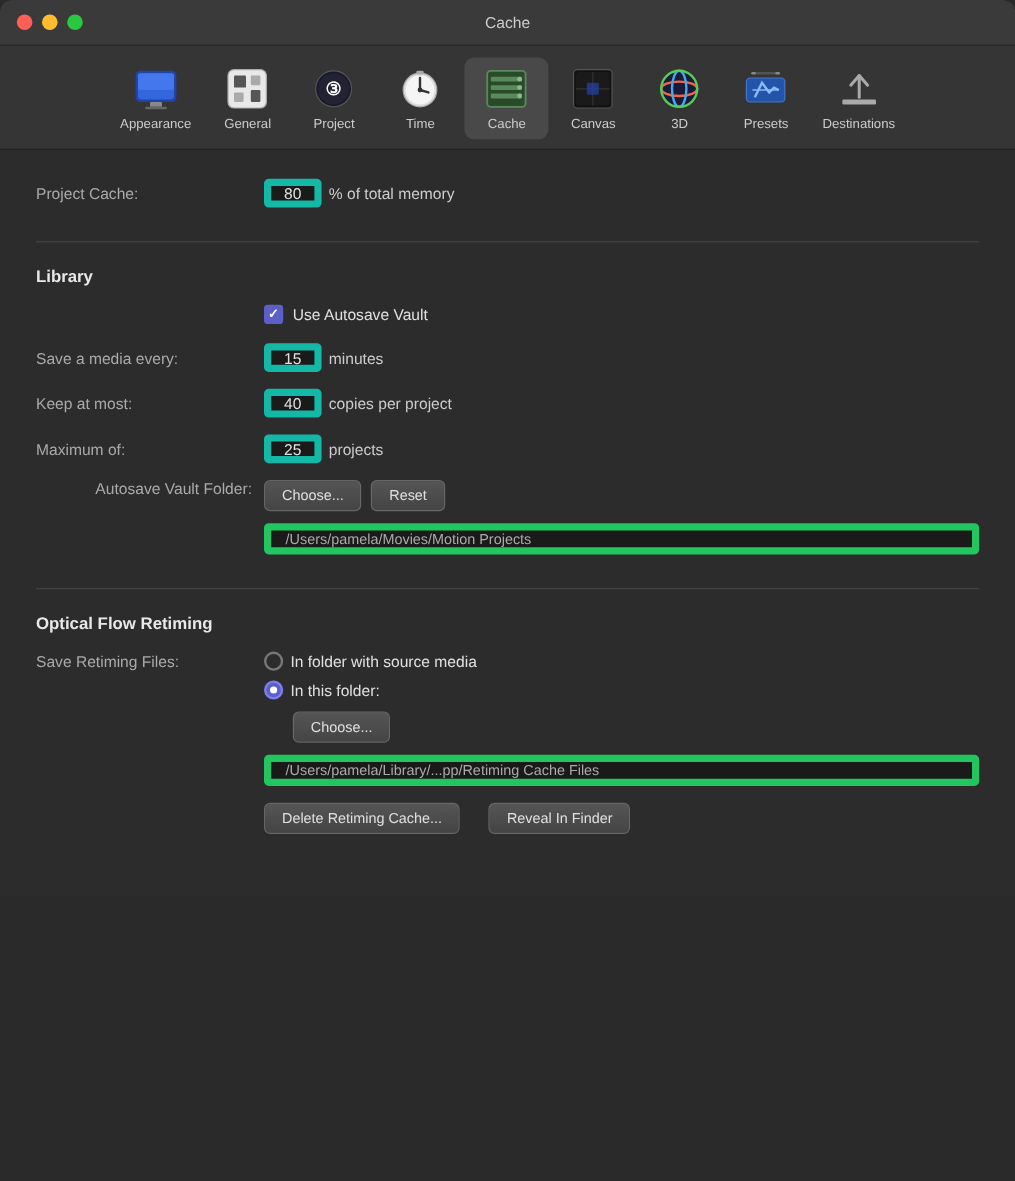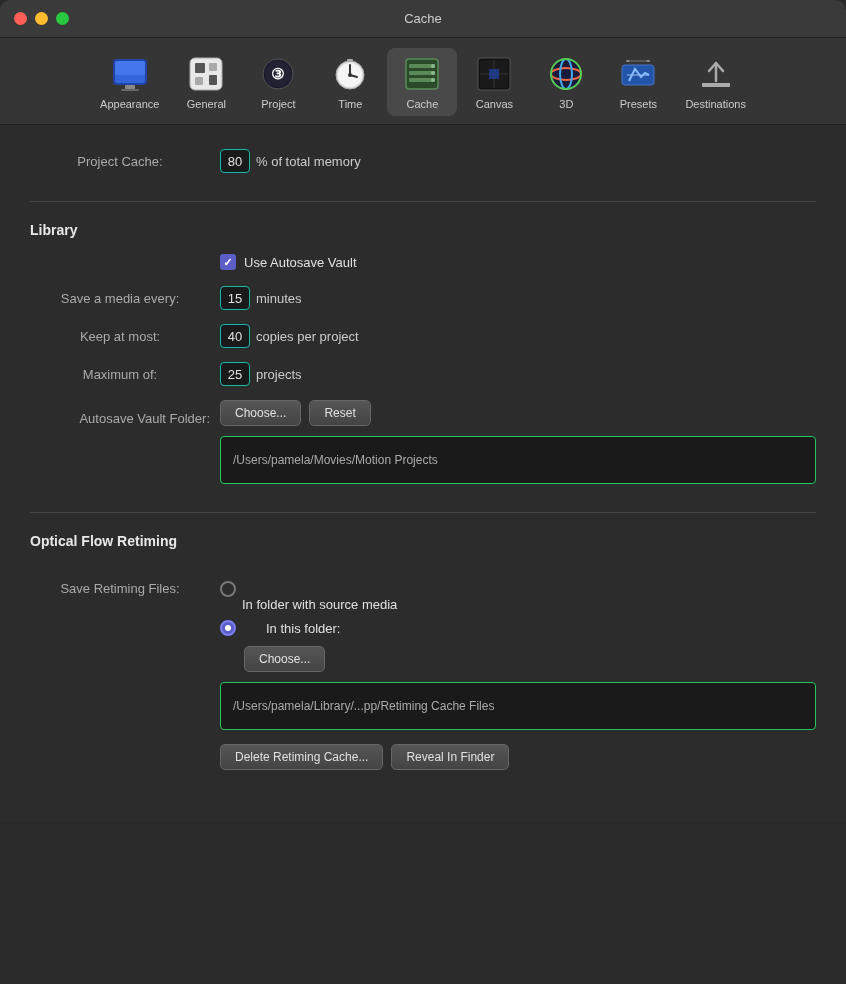--- a/index.html
+++ b/index.html
@@ -117,62 +117,62 @@
     
     .form-row {
       display: flex;
       align-items: center;
       margin-bottom: 14px;
     }
 
     .form-label {
       font-size: 13px;
       color: #aaa;
-      text-align: center;
+      text-align: left;
       min-width: 180px;
       margin-right: 10px;
     }
 
     .form-inline-text {
       font-size: 13px;
       color: #ccc;
       margin-left: 6px;
     }
 
     
     .num-input {
       background: #1a1a1a;
-      border: 1px solid #14b8a6;
+      border: 6px solid #14b8a6;
       border-radius: 4px;
       color: #e0e0e0;
       font-size: 13px;
       text-align: center;
-      width: 30px;
+      width: 48px;
       height: 24px;
       outline: none;
     }
 
     
     .btn {
       background: linear-gradient(to bottom, #555, #444);
       border: 1px solid #666;
       border-radius: 5px;
       color: #e0e0e0;
       font-size: 12px;
       padding: 4px 14px;
       cursor: pointer;
       height: 26px;
     }
 
     
     .path-box {
       background: #1a1a1a;
-      border: 1px solid #22c55e;
+      border: 6px solid #22c55e;
       border-radius: 4px;
-      padding: 16px 12px;
+      padding: 0 12px;
       font-size: 12px;
       color: #aaa;
       width: 100%;
       margin: 6px 0 0 0;
     }
 
     
     .checkbox-row {
       display: flex;
       align-items: center;
@@ -202,21 +202,21 @@
 
     .checkbox-label {
       font-size: 13px;
       color: #e0e0e0;
     }
 
     
     .radio-row {
       display: flex;
       align-items: flex-end;
-      gap: 24px;
+      gap: 0;
       margin-bottom: 10px;
       padding-left: 190px;
     }
 
     .radio-custom {
       width: 16px;
       height: 16px;
       border-radius: 50%;
       display: flex;
       align-items: center;
@@ -244,21 +244,21 @@
     }
 
     .radio-label {
       font-size: 13px;
       color: #e0e0e0;
     }
 
     
     .vault-row {
       display: flex;
-      align-items: flex-end;
+      align-items: flex-start;
       margin-bottom: 10px;
     }
 
     .vault-label {
       font-size: 13px;
       color: #aaa;
       text-align: right;
       min-width: 180px;
       margin-right: 10px;
     }
@@ -275,21 +275,21 @@
 
     
     .choose-indent {
       padding-left: 214px;
       margin-bottom: 10px;
     }
 
     
     .action-row {
       display: flex;
-      gap: 8px;
+      gap: 24px;
       padding-left: 190px;
       margin-top: 10px;
     }
   </style>
 </head>
 <body>
 
 <div class="title-bar">
   <div class="title-bar-buttons">
     <div class="traffic-light tl-close"></div>
@@ -474,21 +474,21 @@
   </div>
 
   <hr class="section-divider">
 
   <div class="section">
     <div class="section-header">Optical Flow Retiming</div>
 
     <div class="form-row" style="align-items: center; margin-bottom: 8px;">
       <span class="form-label">Save Retiming Files:</span>
       <div class="radio-custom unchecked"></div>
-      <span class="radio-label" style="margin-left: 6px; margin-top: 32px;">In folder with source media</span>
+      <span class="radio-label" style="margin-left: 6px;">In folder with source media</span>
     </div>
 
     <div class="radio-row">
       <div class="radio-custom checked"></div>
       <span class="radio-label" style="margin-left: 6px;">In this folder:</span>
     </div>
 
     <div class="choose-indent">
       <button class="btn">Choose...</button>
     </div>

